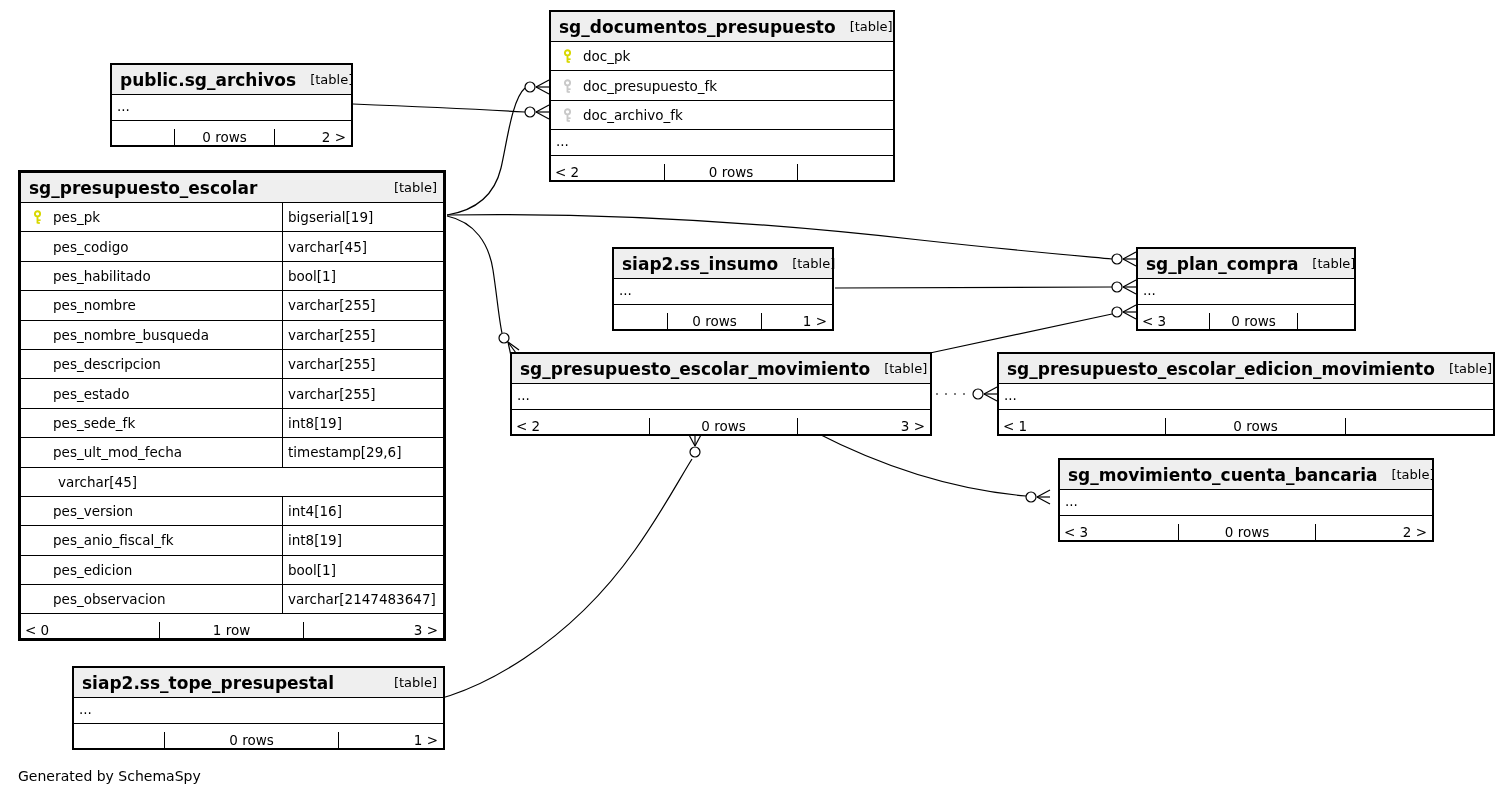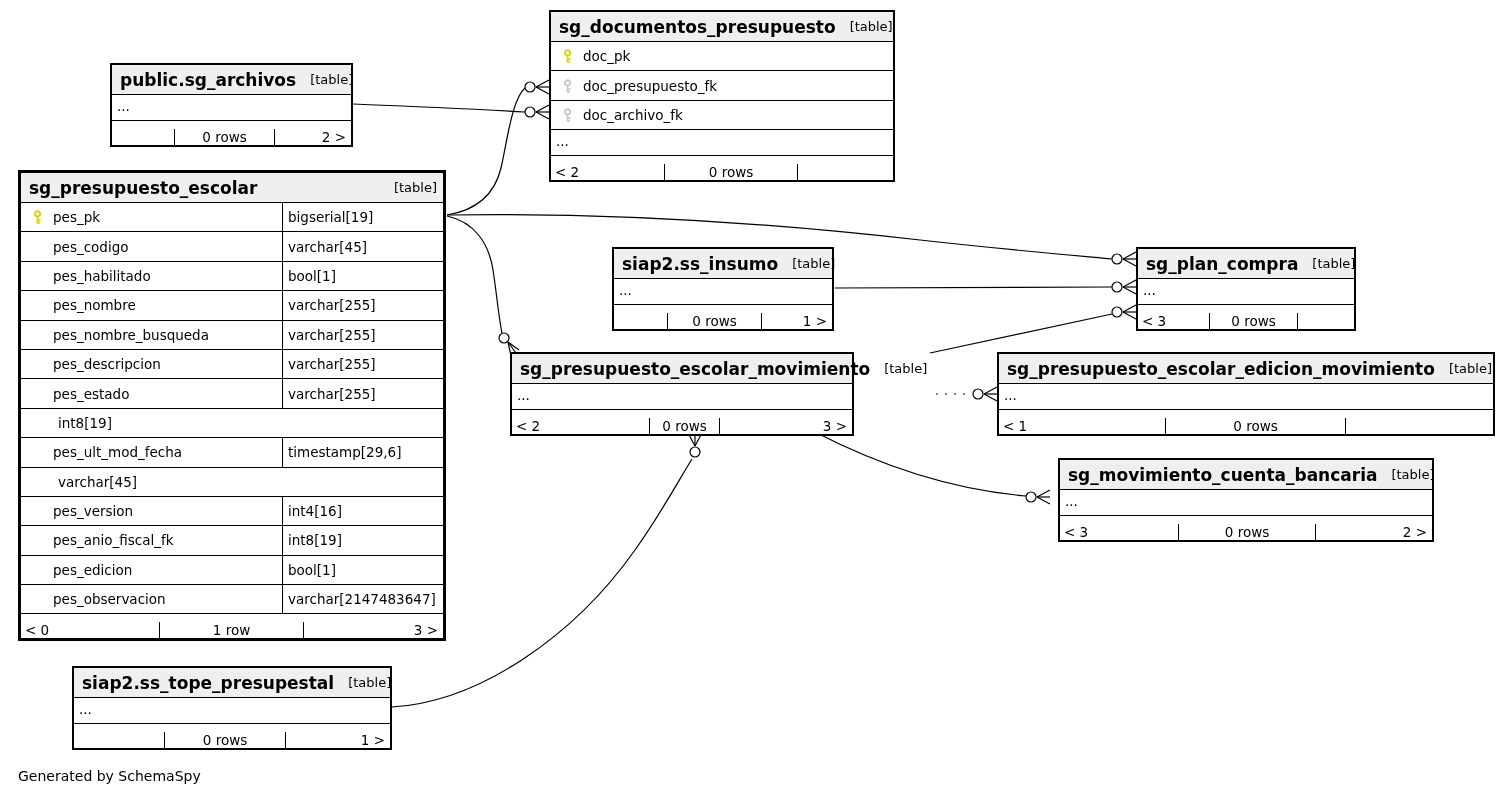--- a/index.html
+++ b/index.html
@@ -226,20 +226,21 @@
       <span class="col-name">pes_descripcion</span>
       <span class="col-type">varchar[255]</span>
     </div>
     <div class="tbl-row">
       <span class="key-slot"></span>
       <span class="col-name">pes_estado</span>
       <span class="col-type">varchar[255]</span>
     </div>
     <div class="tbl-row">
       <span class="key-slot"></span>
+      <span class="col-name">pes_sede_fk</span>
       <span class="col-type">int8[19]</span>
     </div>
     <div class="tbl-row">
       <span class="key-slot"></span>
       <span class="col-name">pes_ult_mod_fecha</span>
       <span class="col-type">timestamp[29,6]</span>
     </div>
     <div class="tbl-row">
       <span class="key-slot"></span>
       <span class="col-type">varchar[45]</span>
@@ -287,21 +288,21 @@
       <span class="tbl-title">sg_plan_compra</span>
       <span class="tbl-tag">[table]</span>
     </div>
     <div class="tbl-ellipsis">...</div>
     <div class="tbl-footer">
       <span class="cell left" style="width: 72px;">&lt; 3</span>
       <span class="cell center">0 rows</span>
       <span class="cell right" style="width: 56px;"></span>
     </div>
   </div>
-<div class="tbl" style="left:510px; top:352px; width:344px">
+<div class="tbl" style="left:510px; top:352px; width:422px">
     <div class="tbl-header">
       <span class="tbl-title">sg_presupuesto_escolar_movimiento</span>
       <span class="tbl-tag">[table]</span>
     </div>
     <div class="tbl-ellipsis">...</div>
     <div class="tbl-footer">
       <span class="cell left" style="width: 138px;">&lt; 2</span>
       <span class="cell center">0 rows</span>
       <span class="cell right" style="width: 132px;">3 &gt;</span>
     </div>
@@ -323,21 +324,21 @@
       <span class="tbl-title">sg_movimiento_cuenta_bancaria</span>
       <span class="tbl-tag">[table]</span>
     </div>
     <div class="tbl-ellipsis">...</div>
     <div class="tbl-footer">
       <span class="cell left" style="width: 119px;">&lt; 3</span>
       <span class="cell center">0 rows</span>
       <span class="cell right" style="width: 116px;">2 &gt;</span>
     </div>
   </div>
-<div class="tbl" style="left:72px;  top:666px; width:320px">
+<div class="tbl" style="left:72px;  top:666px; width:373px">
     <div class="tbl-header">
       <span class="tbl-title">siap2.ss_tope_presupestal</span>
       <span class="tbl-tag">[table]</span>
     </div>
     <div class="tbl-ellipsis">...</div>
     <div class="tbl-footer">
       <span class="cell left" style="width: 91px;"></span>
       <span class="cell center">0 rows</span>
       <span class="cell right" style="width: 104px;">1 &gt;</span>
     </div>

